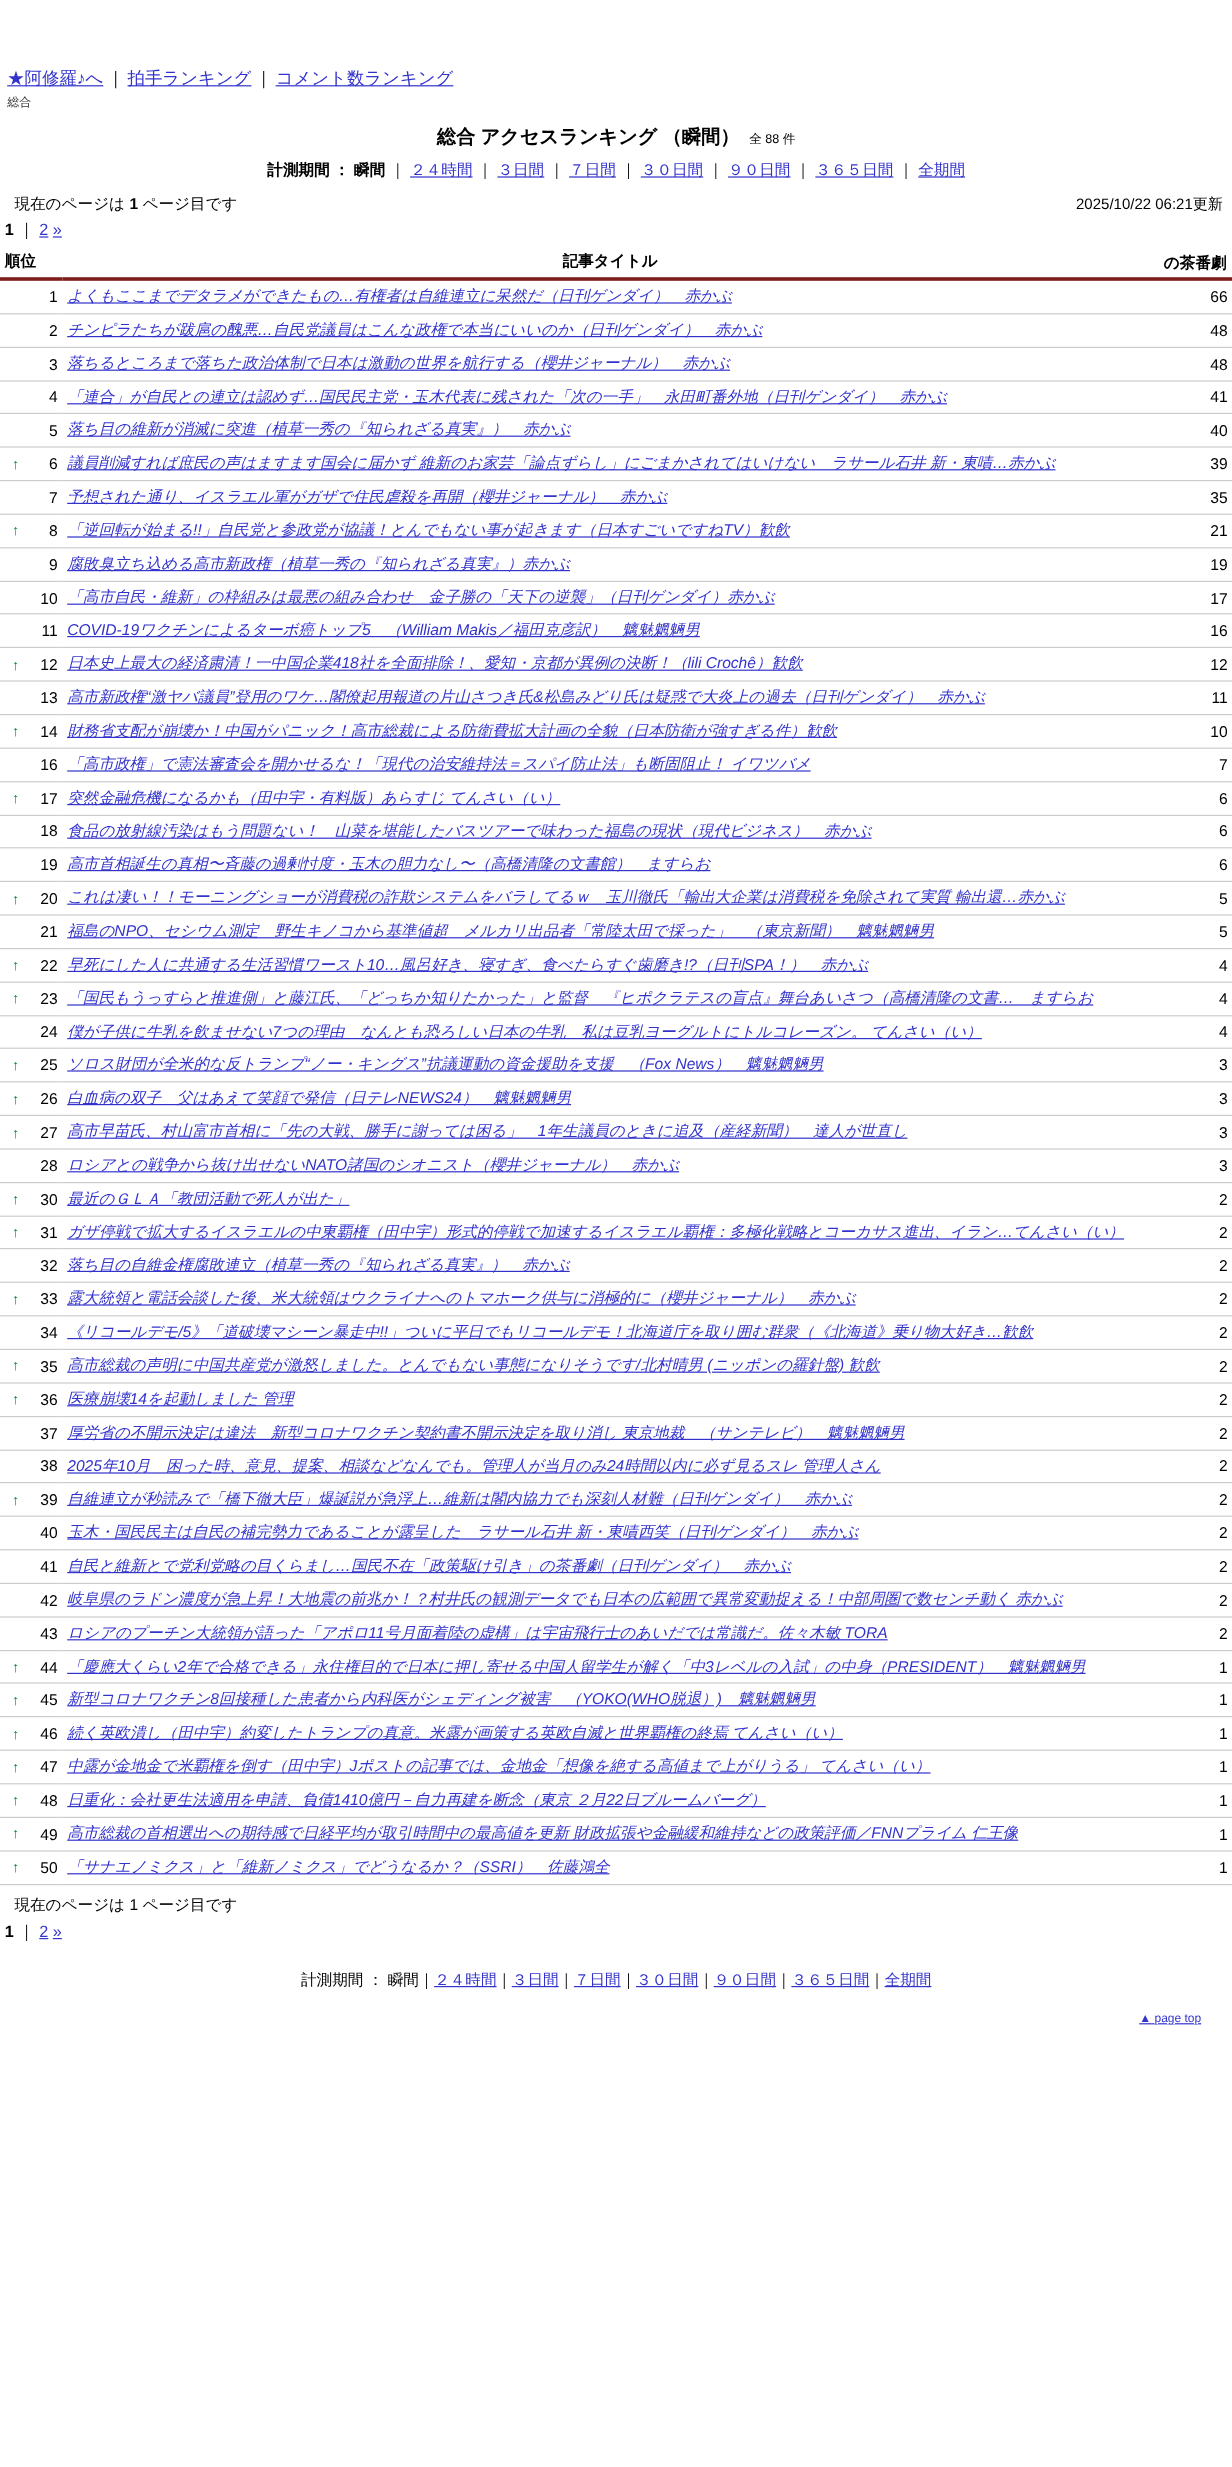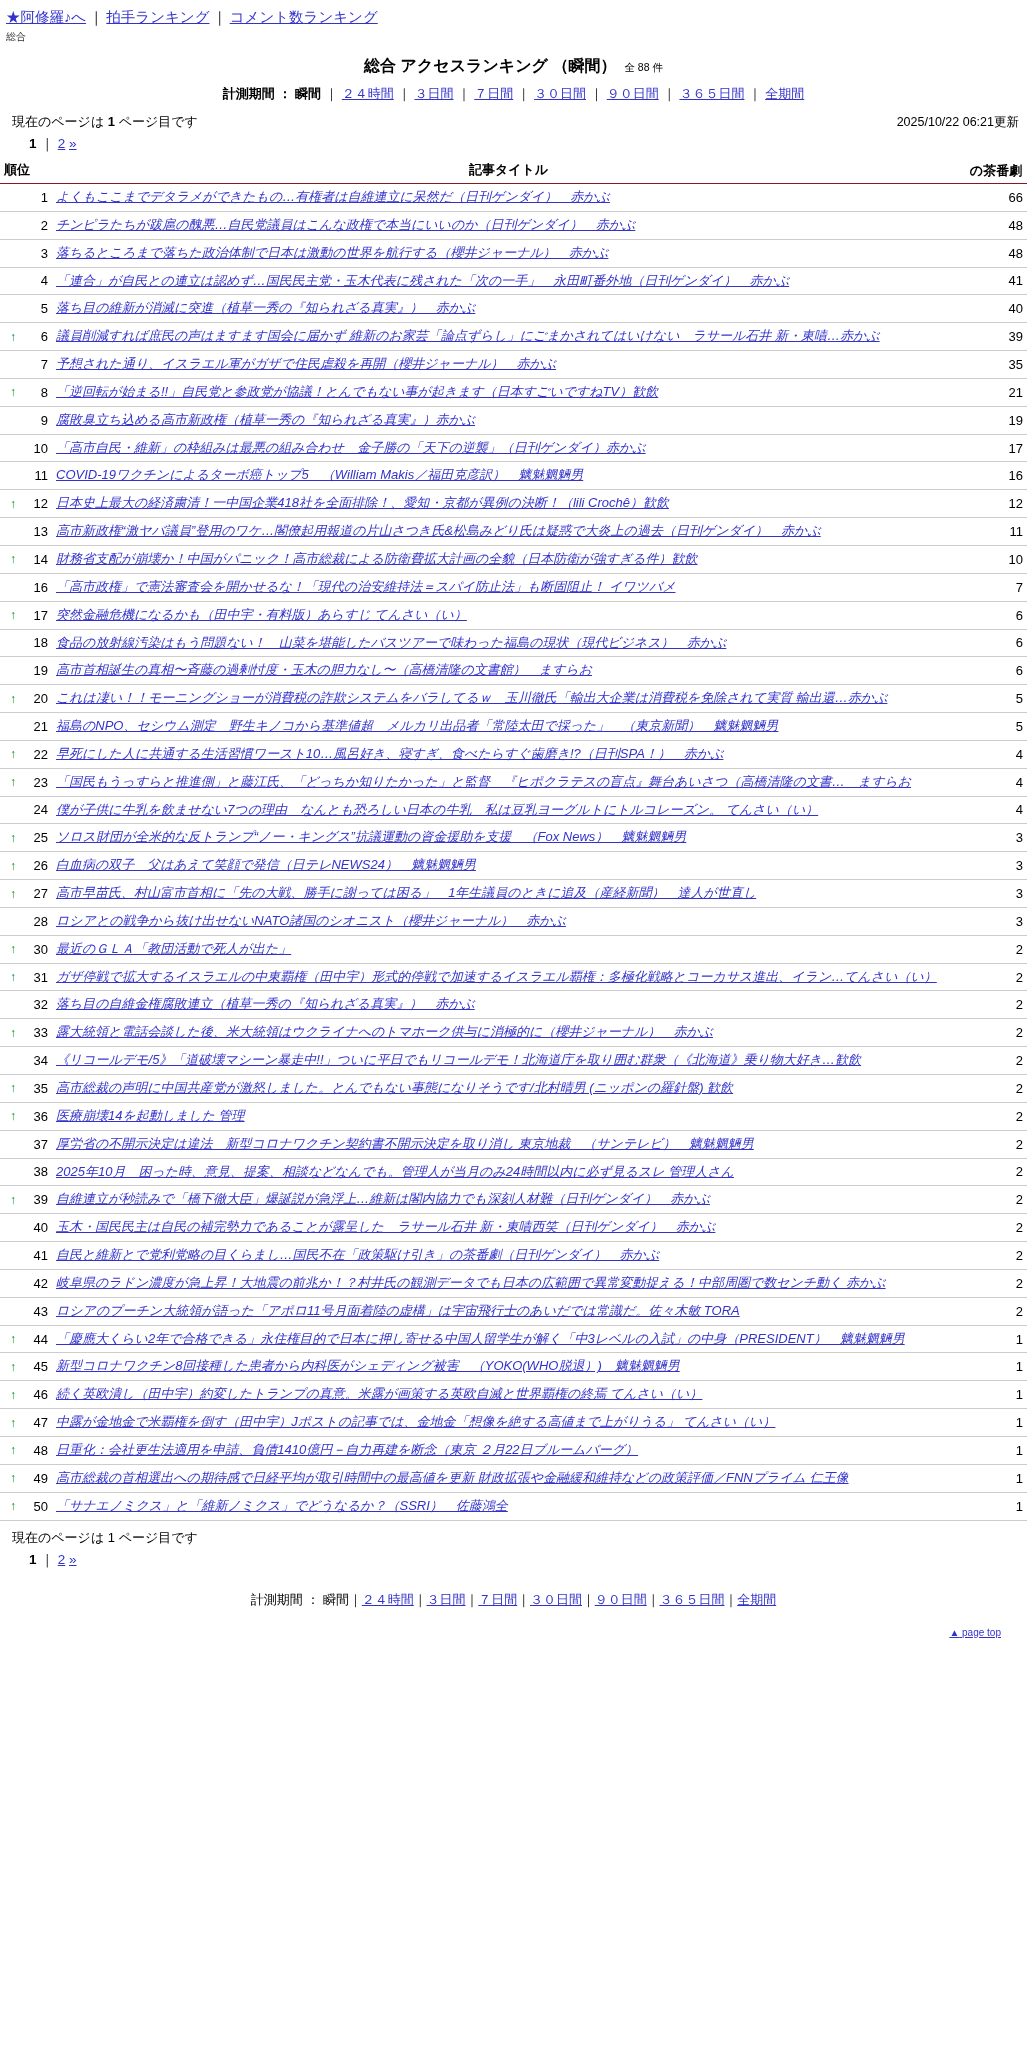--- a/index.html
+++ b/index.html
@@ -4,21 +4,21 @@
 <style>
   * { box-sizing: border-box; }
   html, body {
     margin: 0; padding: 0;
     background: #ffffff;
     font-family: "Liberation Sans", sans-serif;
     color: #000000;
   }
   body { width: 1027px; }
   a { color: #3333cc; text-decoration: underline; }
-  .wrap { width: 1027px; padding: 0; }
+  .wrap { width: 1027px; padding: 0; margin-top: 48px; }
 
   
   .topnav {
     font-size: 14.5px;
     padding: 8px 6px 3px 6px;
     white-space: nowrap;
   }
   .topnav .sep { color: #000; margin: 0 3px; }
   .topnav a { color: #3333cc; }
   .crumb {
@@ -53,34 +53,34 @@
     justify-content: space-between;
     align-items: baseline;
     font-size: 13px;
     padding: 10px 8px 0 12px;
   }
   .meta-row .pg-strong { font-weight: bold; }
   .updated { font-size: 12.5px; text-align: right; }
 
   .pager {
     font-size: 13.5px;
-    padding: 4px 0 6px 29px;
+    padding: 4px 0 6px 4px;
   }
   .pager .cur { font-weight: bold; color: #000; }
   .pager .bar { color: #000; margin: 0 4px; }
 
   
   table.rank {
     width: 100%;
     border-collapse: collapse;
     font-size: 13px;
   }
   table.rank th {
     font-weight: bold;
-    border-bottom: 1px solid #7f1d1d;
+    border-bottom: 3px solid #7f1d1d;
     padding: 2px 4px 4px 4px;
     vertical-align: bottom;
   }
   th.c-rank { width: 52px; text-align: left; padding-left: 14px;}
   th.c-title { text-align: center; }
   th.c-acc { width: 62px; text-align: center; line-height: 1.15; }
 
   table.rank td {
     border-bottom: 1px solid #cccccc;
     padding: 4px 4px;

